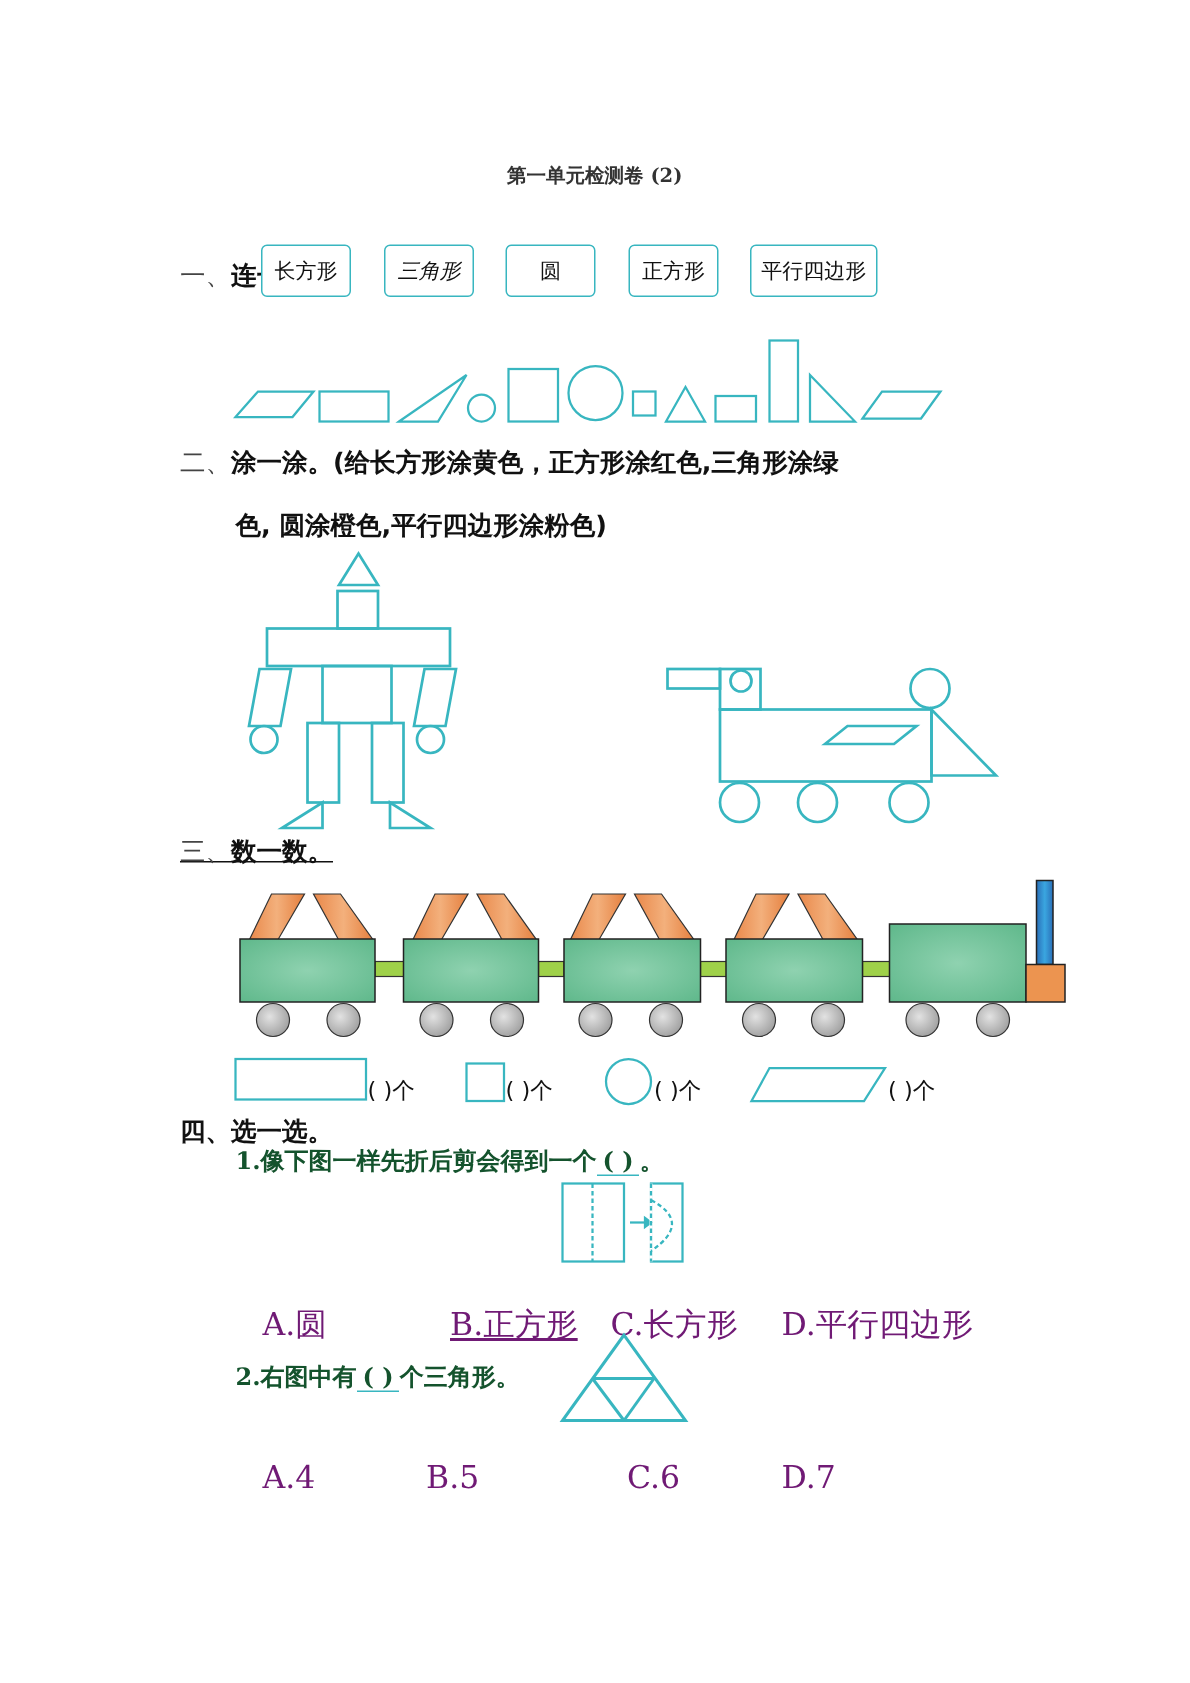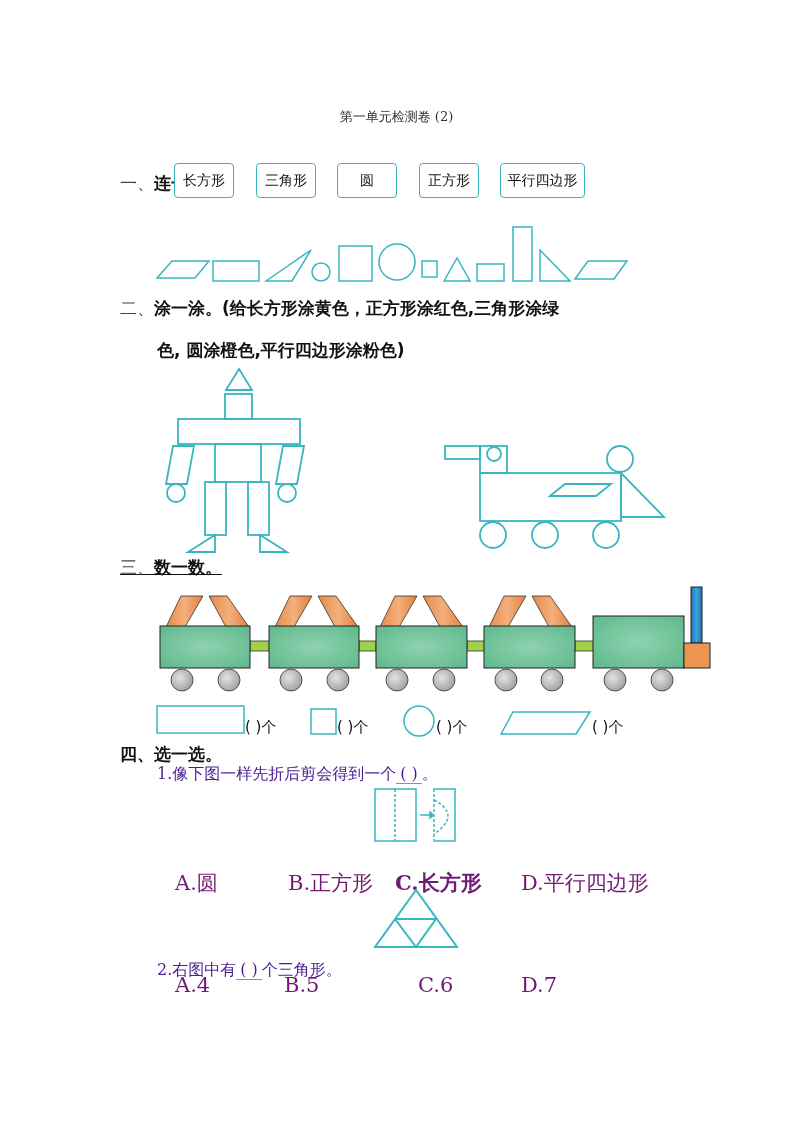--- a/index.html
+++ b/index.html
@@ -1,43 +1,43 @@
 <!DOCTYPE html>
 <html><head>
 <meta charset="utf-8">
 <style>
   html, body { margin: 0; padding: 0; background: #ffffff; }
   body { width: 793px; height: 1122px; position: relative; overflow: hidden;
          font-family: "DejaVu Sans", "Liberation Sans", sans-serif; color: #111; }
-  .abs { position: absolute; }
+  .abs { position: absolute; font-weight: bold; }
   .title { left: 0; width: 793px; top: 108px; text-align: center; font-size: 13px; color: #333;
            font-family: "DejaVu Serif", "Liberation Serif", serif; }
   .sec { font-size: 17px; font-weight: bold; color: #111; }
   .sec .num { font-weight: normal; color: #444; }
   .instr { font-size: 17px; font-weight: bold; color: #111; }
   .label-box { position: absolute; top: 163px; height: 33px; border: 1.5px solid #38b6c0;
                border-radius: 4px; background: #fff; font-size: 14px; display: flex;
                align-items: center; justify-content: center; color: #111; }
   svg { position: absolute; overflow: visible; }
-  .q { font-size: 16px; color: #4c1d95; font-family: "DejaVu Serif", "Liberation Serif", serif; }
+  .q { font-size: 16px; color: #14532d; font-family: "DejaVu Serif", "Liberation Serif", serif; }
   .blank { display: inline-block; border-bottom: 1px solid #38b6c0; padding: 0 4px; }
   .opt { position: absolute; font-size: 21px; color: #701a75; font-family: "DejaVu Serif", "Liberation Serif", serif; }
   .count { position: absolute; font-size: 15px; color: #111; }
 </style>
 </head>
 <body>
 
 <div class="abs title">第一单元检测卷 (2)</div>
 
 <div class="abs sec" style="left:120px; top:140px;margin-top:32px;">
   <span class="num">一、</span><span>连一连。</span>
 </div>
 
 <div class="label-box" style="left:174px; width:58px;">长方形</div>
-<div class="label-box" style="left:256px; width:58px;">三角形</div>
+<div class="label-box" style="left:256px; width:58px;font-style:italic;">三角形</div>
 <div class="label-box" style="left:337px; width:58px;">圆</div>
 <div class="label-box" style="left:419px; width:58px;">正方形</div>
 <div class="label-box" style="left:500px; width:83px;">平行四边形</div>
 
 <svg style="left:0; top:0;" width="793" height="300" viewBox="0 0 793 300">
   <g fill="none" stroke="#38b6c0" stroke-width="1.5">
     <polygon points="157,278 172,261 209,261 195,278"></polygon>
     <rect x="213" y="261" width="46" height="20"></rect>
     <polygon points="266,281 311,250 292,281"></polygon>
     <circle cx="321" cy="272" r="9"></circle>
@@ -185,33 +185,33 @@
     <line x1="420" y1="815" x2="430" y2="815"></line>
     <polygon points="430,812 434,815 430,818" fill="#38b6c0"></polygon>
     <rect x="434" y="789" width="21" height="52"></rect>
     <line x1="434" y1="789" x2="434" y2="841" stroke="#fff" stroke-width="2"></line>
     <line x1="434" y1="789" x2="434" y2="841" stroke-dasharray="3,2"></line>
     <path d="M434,800 Q462,815 434,834" stroke-dasharray="3,2"></path>
   </g>
 </svg>
 
 <div class="opt" style="left:175px; top:869px;">A.圆</div>
-<div class="opt" style="left:288px; top:869px;">B.正方形</div>
-<div class="opt" style="left:395px; top:869px;font-weight:bold;">C.长方形</div>
+<div class="opt" style="left:300px; top:869px;text-decoration:underline;">B.正方形</div>
+<div class="opt" style="left:407px; top:869px;">C.长方形</div>
 <div class="opt" style="left:521px; top:869px;">D.平行四边形</div>
 
 <svg style="left:0; top:0;" width="793" height="950" viewBox="0 0 793 950">
   <g fill="none" stroke="#38b6c0" stroke-width="2">
     <polygon points="416,890 375,947 457,947"></polygon>
     <line x1="395" y1="919" x2="436" y2="919"></line>
     <line x1="395" y1="919" x2="416" y2="947"></line>
     <line x1="436" y1="919" x2="416" y2="947"></line>
   </g>
 </svg>
 
-<div class="abs q" style="left:157px; top:960px;text-align:right;">
+<div class="abs q" style="left:157px; top:908px;text-align:right;">
   <span>2.右图中有</span><span class="blank">(  )</span><span>个三角形。</span>
 </div>
 
 <div class="opt" style="left:175px; top:973px;">A.4</div>
 <div class="opt" style="left:284px; top:973px;">B.5</div>
 <div class="opt" style="left:418px; top:973px;">C.6</div>
 <div class="opt" style="left:521px; top:973px;">D.7</div>
 
 </body></html>

